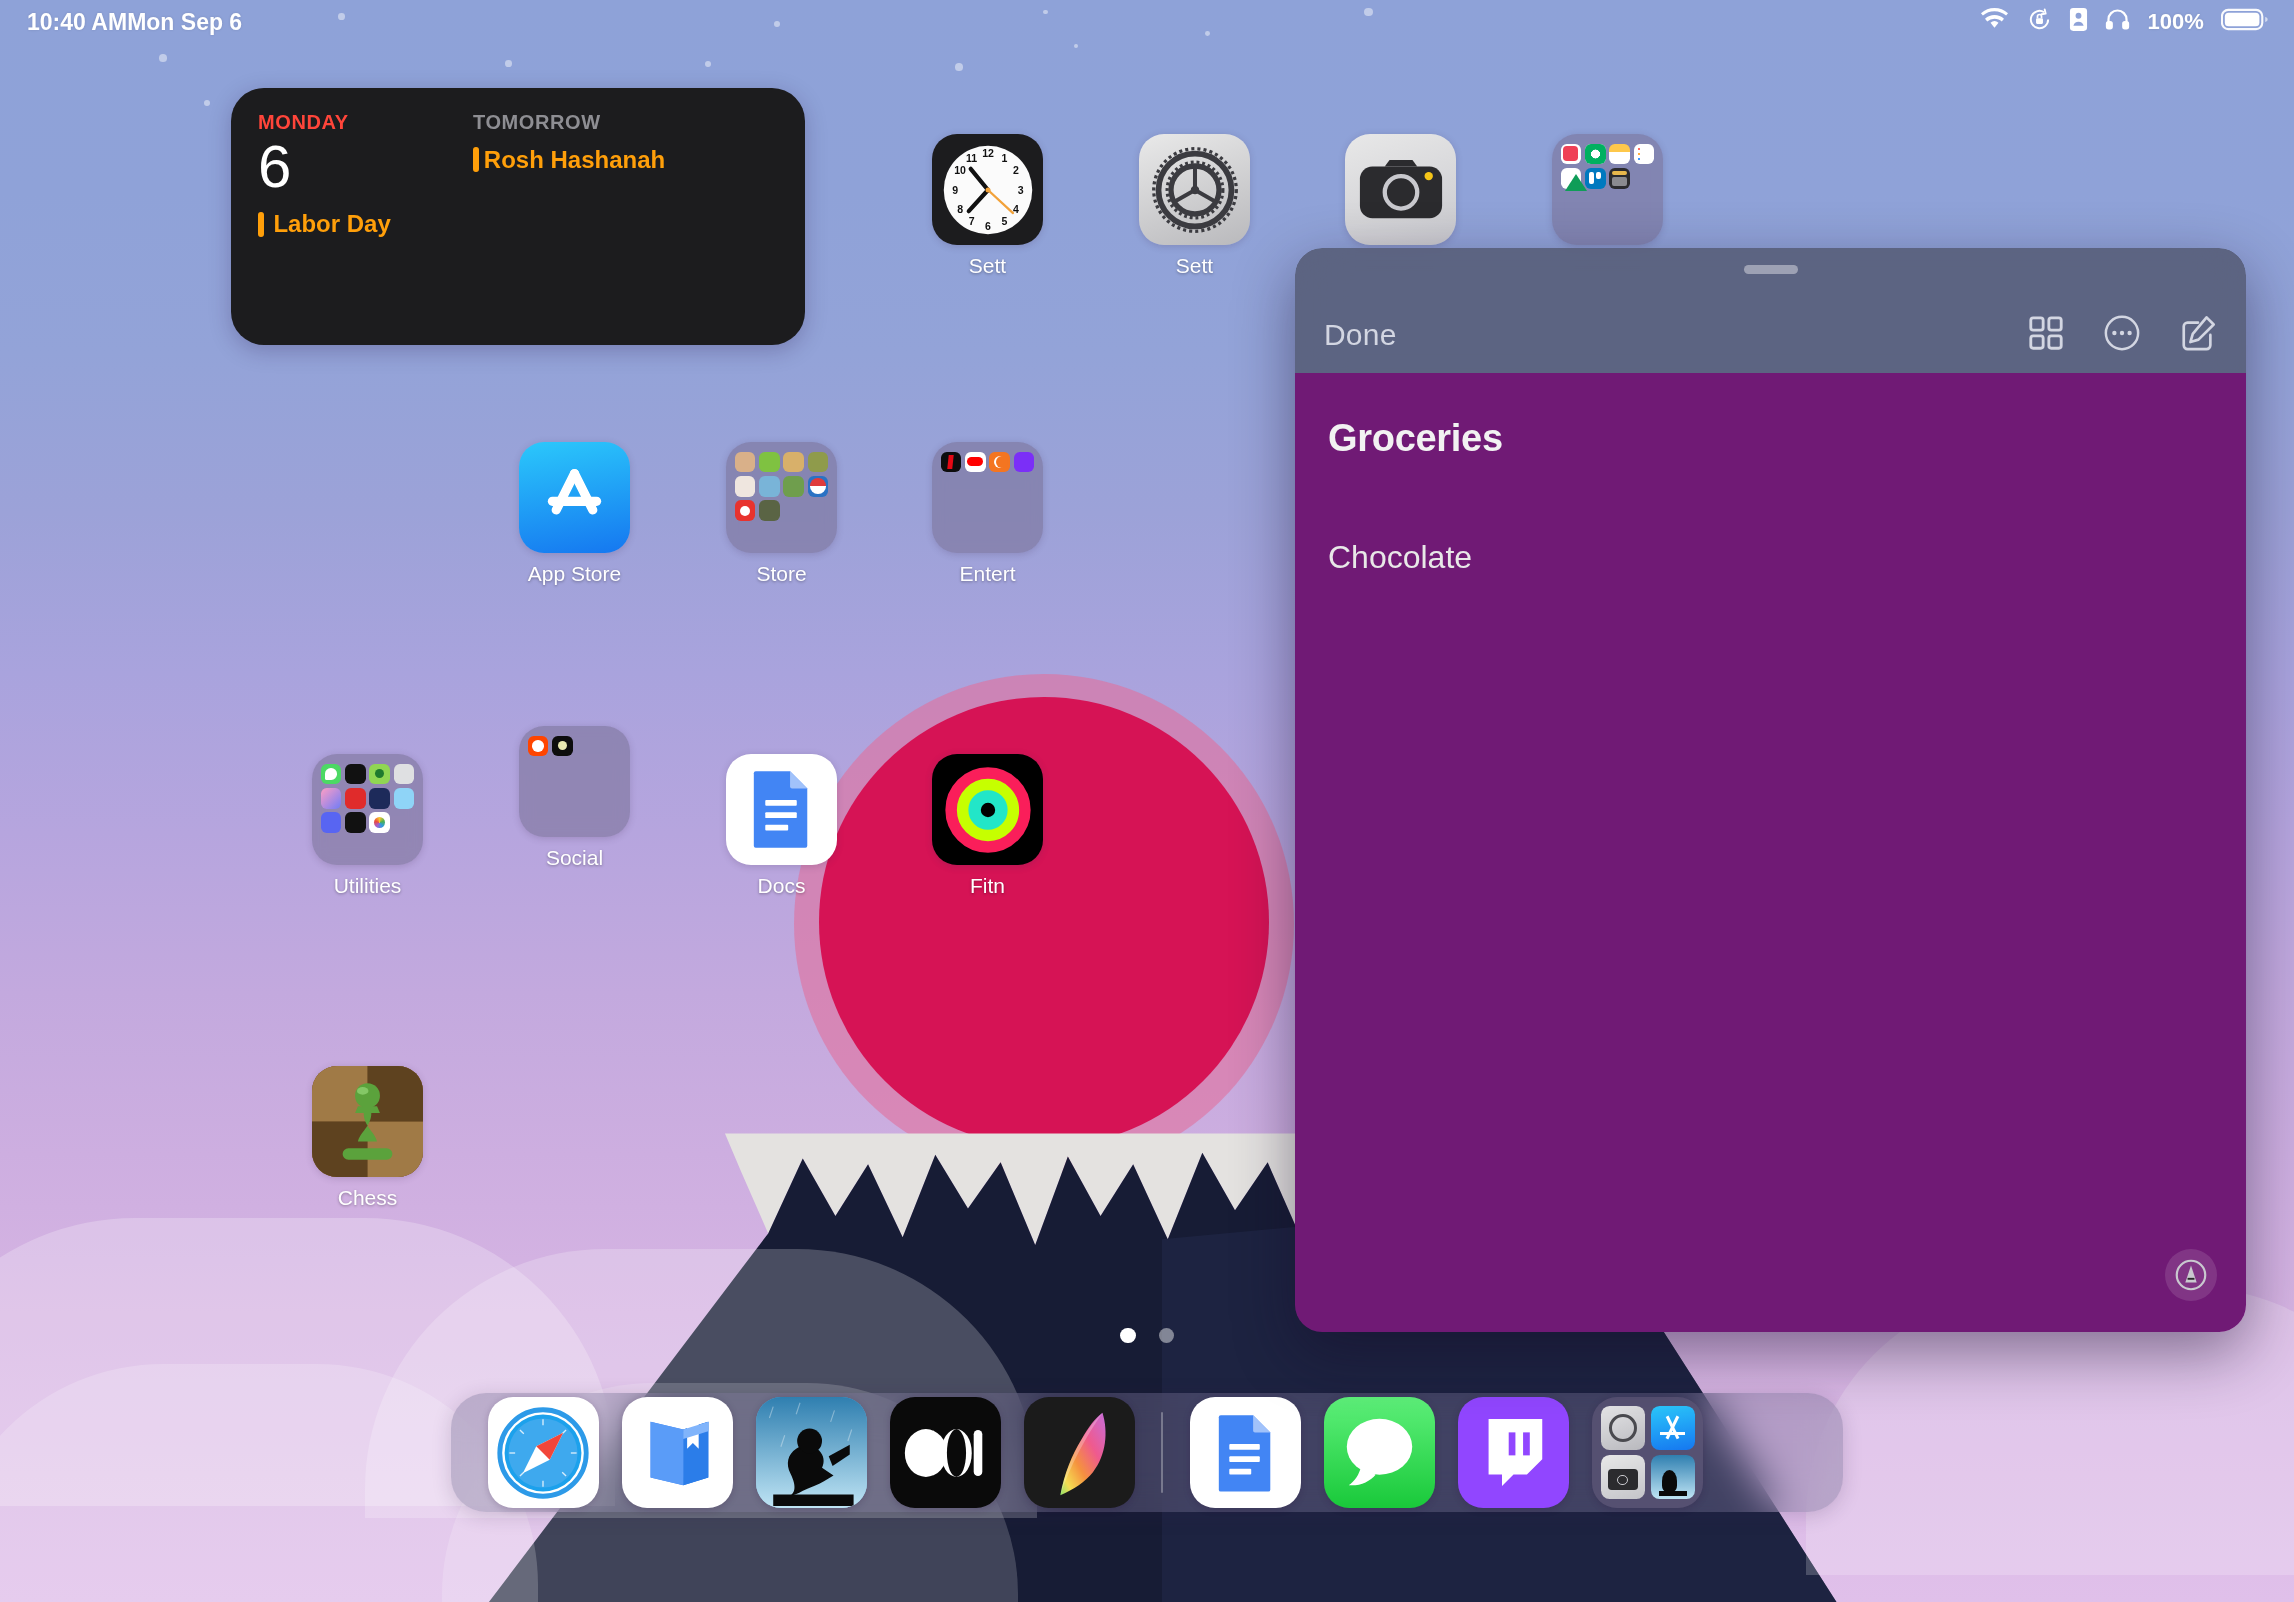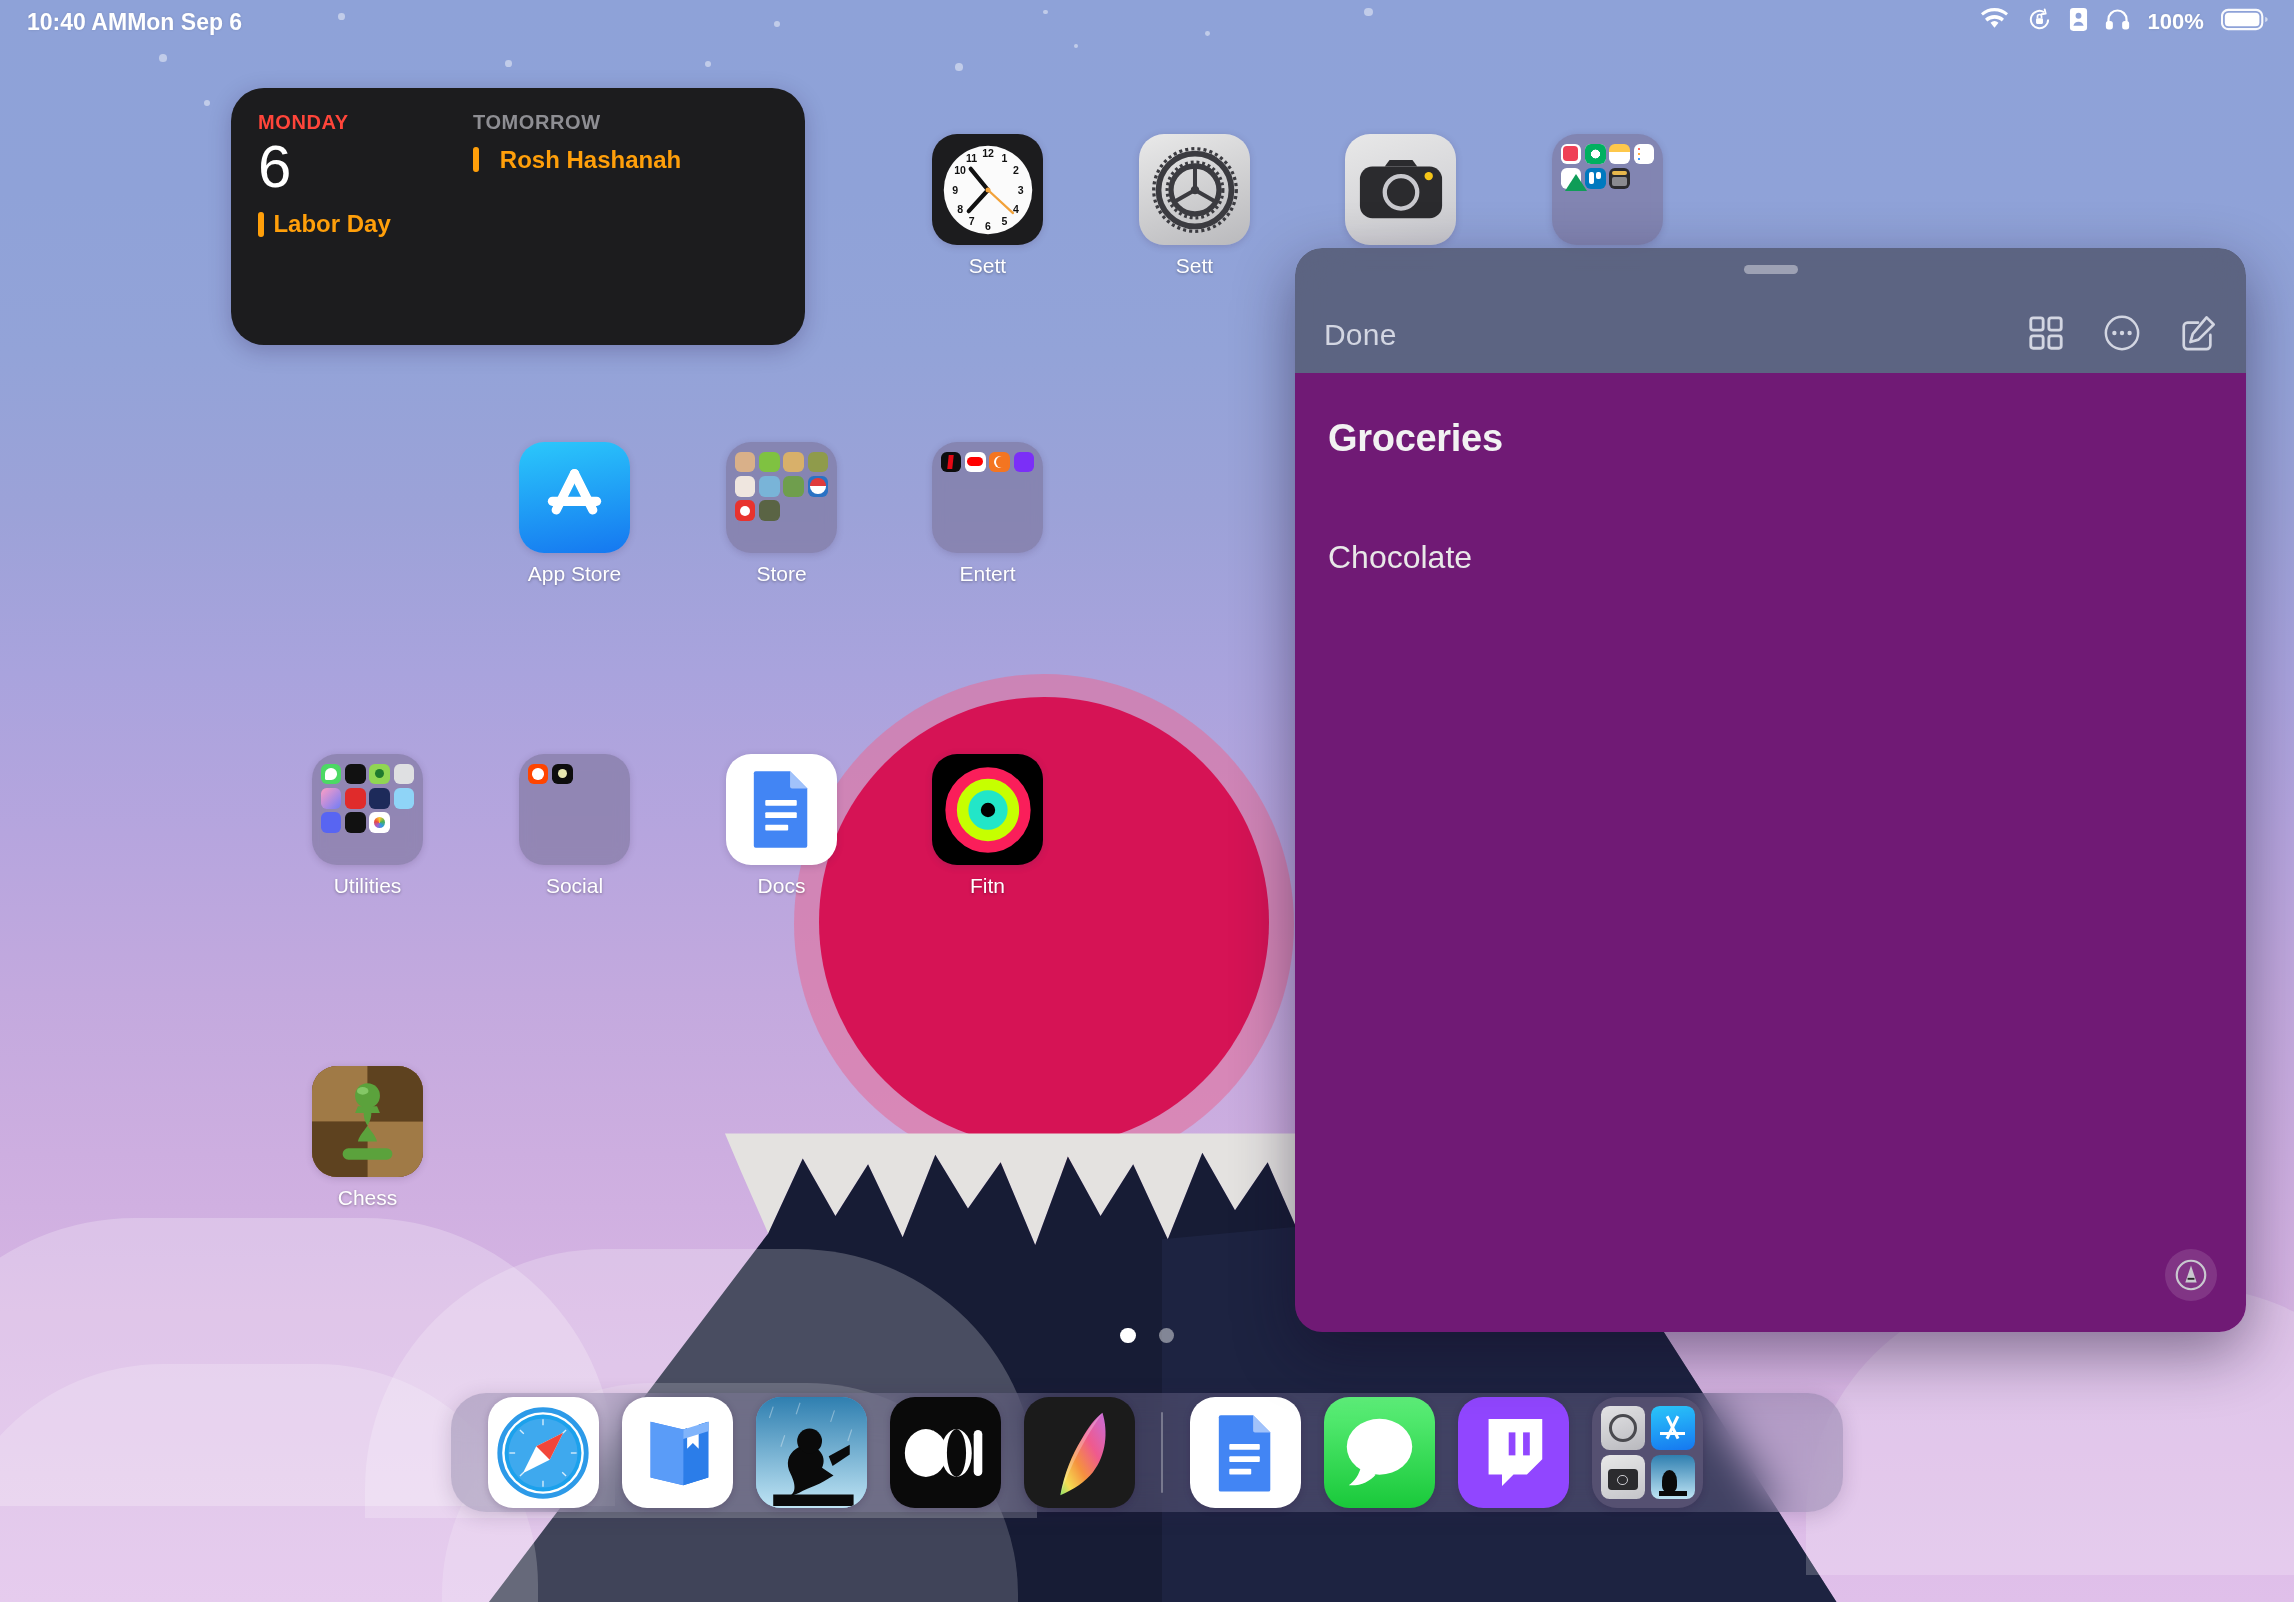--- a/index.html
+++ b/index.html
@@ -233,21 +233,21 @@
         <rect x="4" y="6" width="36" height="14" rx="4" fill="#fff"></rect>
         <path d="M46 10.5v5c1.7-.4 2.6-1.3 2.6-2.5S47.7 10.9 46 10.5z" fill="#fff" opacity=".6"></path>
       </svg>
     </span>
   </div>
 </div>
 
 <div style="position:absolute;left:231px;top:88px;width:574px;height:257px;border-radius:33px;background:#1c1c1e;z-index:22;box-shadow:0 5.8px 21px rgba(40,20,70,.25);">
   <div style="position:absolute;left:242px;top:23px;">
     <div style="color:#8e8e93;font-size:20px;font-weight:600;letter-spacing:0.6px;">TOMORROW</div>
-    <div style="display:flex;align-items:center;gap:21px;margin-top:11.5px;">
+    <div style="display:flex;align-items:center;gap:5px;margin-top:11.5px;">
       <span style="width:5.8px;height:25px;border-radius:2.9px;background:#ff9f0a;display:inline-block;"></span>
       <span style="color:#ff9f0a;font-size:24px;font-weight:600;">Rosh Hashanah</span>
     </div>
   </div>
   <div style="position:absolute;left:27px;top:23px;">
     <div style="color:#ff453a;font-size:20px;font-weight:700;letter-spacing:0.6px;">MONDAY</div>
     <div style="color:#fff;font-size:60px;font-weight:400;line-height:1.02;margin-top:1.9px;">6</div>
     <div style="display:flex;align-items:center;gap:9.6px;margin-top:13.4px;">
       <span style="width:5.8px;height:25px;border-radius:2.9px;background:#ff9f0a;display:inline-block;"></span>
       <span style="color:#ff9f0a;font-size:24px;font-weight:600;">Labor Day</span>
@@ -412,21 +412,21 @@
       <div class="mini" style="background:#8fd4f7;position:relative;font-size:5.8px;color:#1b4a7a;text-align:center;"></div>
       <div class="mini" style="background:#5865f2;"></div>
       <div class="mini" style="background:#111;"></div>
       <div class="mini" style="background:#fff;position:relative;">
         <div style="position:absolute;inset:22%;border-radius:50%;background:conic-gradient(#f6c531,#4cb050,#2f9ae0,#a35fd0,#ee4b3a,#f6c531);"></div>
         </div>
     </div>
     <div class="lbl">Utilities</div>
   </div>
 
-  <div class="app" style="left:488px;top:754px;">
+  <div class="app" style="left:488px;top:726px;">
     <div class="tile folder">
       <div class="mini" style="background:#ff4500;position:relative;">
         <div style="position:absolute;inset:22%;border-radius:50%;background:#fff;"></div>
         </div>
       <div class="mini" style="background:#0d0d0d;position:relative;">
         <div style="position:absolute;inset:28%;border-radius:50%;background:#e8e8b0;"></div>
         </div>
     </div>
     <div class="lbl">Social</div>
   </div>

